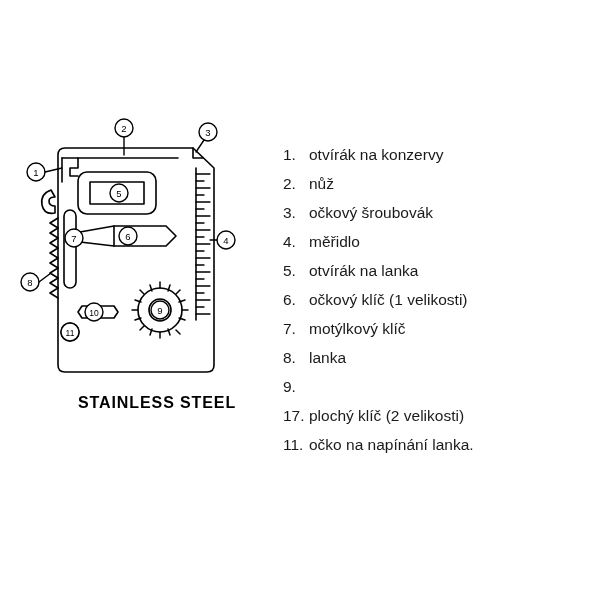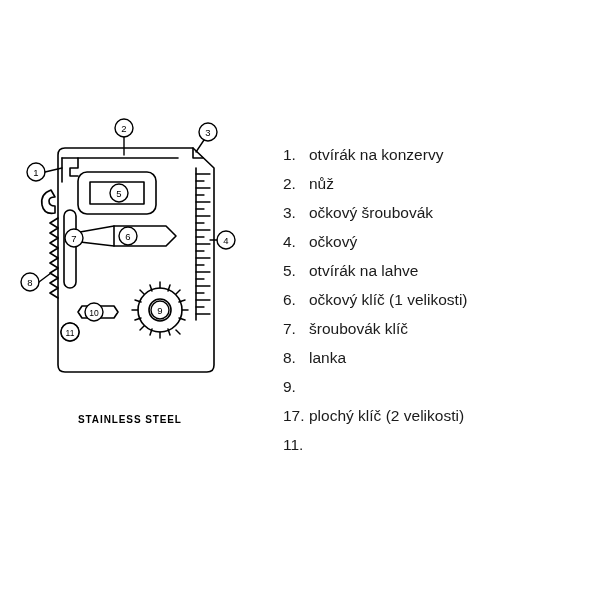--- a/index.html
+++ b/index.html
@@ -26,22 +26,22 @@
     top: 110px;
     width: 250px;
     height: 320px;
   }
   #figure svg {
     display: block;
   }
   .card-label {
     position: absolute;
     left: 60px;
-    top: 304px;
-    font-size: 10px;
+    top: 284px;
+    font-size: 16px;
     font-weight: bold;
     letter-spacing: 0.9px;
     color: #000000;
     font-family: "Liberation Sans", sans-serif;
     white-space: nowrap;
   }
   
   #legend {
     position: absolute;
     left: 283px;
@@ -207,43 +207,44 @@
     <div class="legend-row">
       <span class="legend-num">2.</span>
       <span class="legend-text">nůž</span>
     </div>
     <div class="legend-row">
       <span class="legend-num">3.</span>
       <span class="legend-text">očkový šroubovák</span>
     </div>
     <div class="legend-row">
       <span class="legend-num">4.</span>
-      <span class="legend-text">očkový</span>
+      <span class="legend-text">měřidlo</span>
     </div>
     <div class="legend-row">
       <span class="legend-num">5.</span>
-      <span class="legend-text">otvírák na lahve</span>
+      <span class="legend-text">otvírák na lanka</span>
     </div>
     <div class="legend-row">
       <span class="legend-num">6.</span>
       <span class="legend-text">očkový klíč (1 velikosti)</span>
     </div>
     <div class="legend-row">
       <span class="legend-num">7.</span>
-      <span class="legend-text">šroubovák klíč</span>
+      <span class="legend-text">motýlkový klíč</span>
     </div>
     <div class="legend-row">
       <span class="legend-num">8.</span>
       <span class="legend-text">lanka</span>
     </div>
     <div class="legend-row">
       <span class="legend-num">9.</span>
     </div>
     <div class="legend-row">
       <span class="legend-num wide">17.</span>
       <span class="legend-text">plochý klíč (2 velikosti)</span>
     </div>
     <div class="legend-row">
       <span class="legend-num wide">11.</span>
+      <span class="legend-text">očko na napínání lanka.</span>
     </div>
   </div>
 
 </div>
 
 </body></html>

